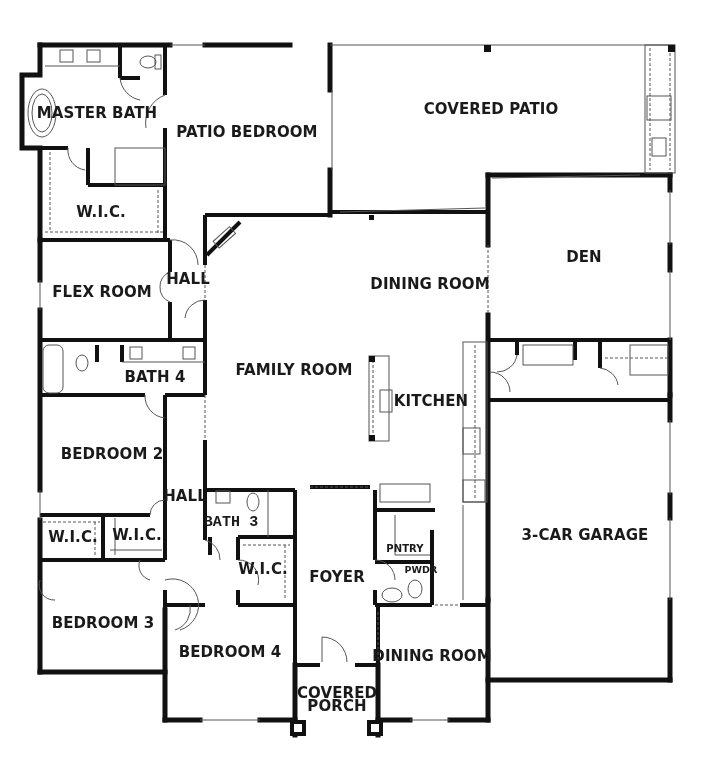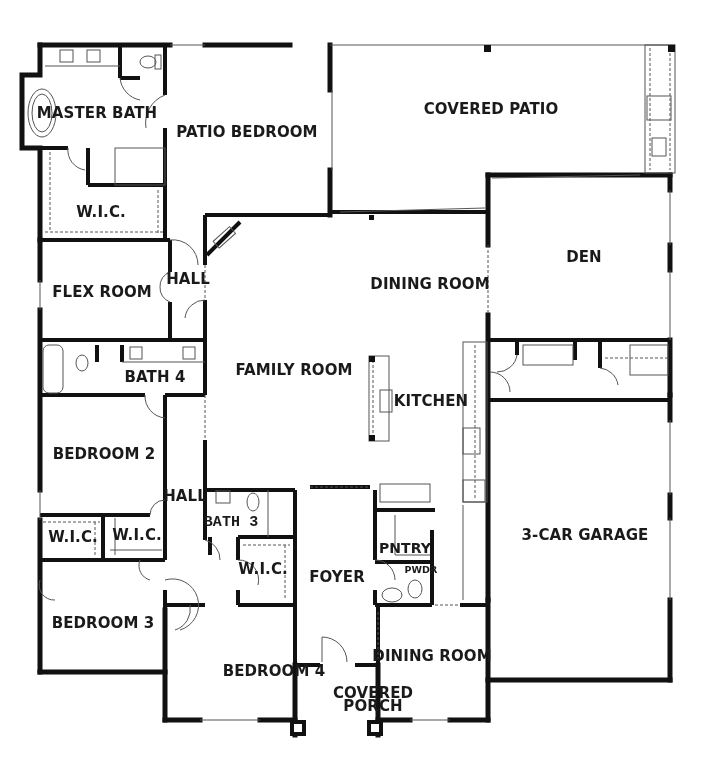--- a/index.html
+++ b/index.html
@@ -1,19 +1,19 @@
 <!DOCTYPE html>
 <html><head>
 <meta charset="utf-8">
 <style>
   html,body{margin:0;padding:0;background:#ffffff;}
   body{width:705px;height:768px;position:relative;overflow:hidden;font-family:"DejaVu Sans","Liberation Sans",sans-serif;}
   #plan{position:absolute;left:0;top:0;width:705px;height:768px;}
   .label{position:absolute;font-weight:bold;font-size:15px;color:#1a1a1a;white-space:nowrap;transform:translate(-50%,-50%);letter-spacing:0.1px;line-height:13px;text-align:center;}
-  .label.small{font-size:14px;}
+  .label.small{font-size:10px;}
   .label.two-line{white-space:pre;}
 </style>
 </head>
 <body>
 
 <svg id="plan" viewBox="0 0 705 768" xmlns="http://www.w3.org/2000/svg">
   <g fill="none" stroke="#111" stroke-width="5" stroke-linecap="square">
 
     <polyline points="40,45 40,75 22,75 22,148 40,148 40,240"></polyline>
     <line x1="40" y1="45" x2="170" y2="45"></line>
@@ -245,27 +245,27 @@
 <div class="label" style="left:247px;top:132px;">PATIO BEDROOM</div>
 <div class="label" style="left:491px;top:109px;">COVERED PATIO</div>
 <div class="label" style="left:101px;top:212px;">W.I.C.</div>
 <div class="label" style="left:98px;top:292px;padding-left:8px;">FLEX ROOM</div>
 <div class="label" style="left:188px;top:279px;">HALL</div>
 <div class="label" style="left:430px;top:284px;">DINING ROOM</div>
 <div class="label" style="left:584px;top:257px;">DEN</div>
 <div class="label" style="left:294px;top:360px;margin-top:10px;">FAMILY ROOM</div>
 <div class="label" style="left:155px;top:377px;">BATH 4</div>
 <div class="label" style="left:431px;top:401px;">KITCHEN</div>
-<div class="label" style="left:95px;top:454px;padding-left:18px;">BEDROOM 2</div>
+<div class="label" style="left:103px;top:454px;padding-left:18px;">BEDROOM 2</div>
 <div class="label" style="left:185px;top:496px;">HALL</div>
 <div class="label" style="left:231px;top:522px;font-family:Liberation Mono, monospace;">BATH 3</div>
 <div class="label" style="left:73px;top:537px;">W.I.C.</div>
 <div class="label" style="left:137px;top:535px;">W.I.C.</div>
 <div class="label" style="left:585px;top:535px;">3-CAR GARAGE</div>
 <div class="label small" style="left:405px;top:548px;">PNTRY</div>
 <div class="label" style="left:263px;top:569px;">W.I.C.</div>
 <div class="label small" style="left:412px;top:569px;font-size:9.5px;margin-left:9px;">PWDR</div>
 <div class="label" style="left:337px;top:577px;">FOYER</div>
 <div class="label" style="left:103px;top:623px;">BEDROOM 3</div>
-<div class="label" style="left:230px;top:671px;margin-left:44px;">BEDROOM 4</div>
+<div class="label" style="left:230px;top:652px;">BEDROOM 4</div>
 <div class="label" style="left:432px;top:656px;">DINING ROOM</div>
-<div class="label two-line" style="left:337px;top:700px;margin-left:36px;">COVERED
+<div class="label two-line" style="left:337px;top:700px;">COVERED
 PORCH</div>
 
 </body></html>

